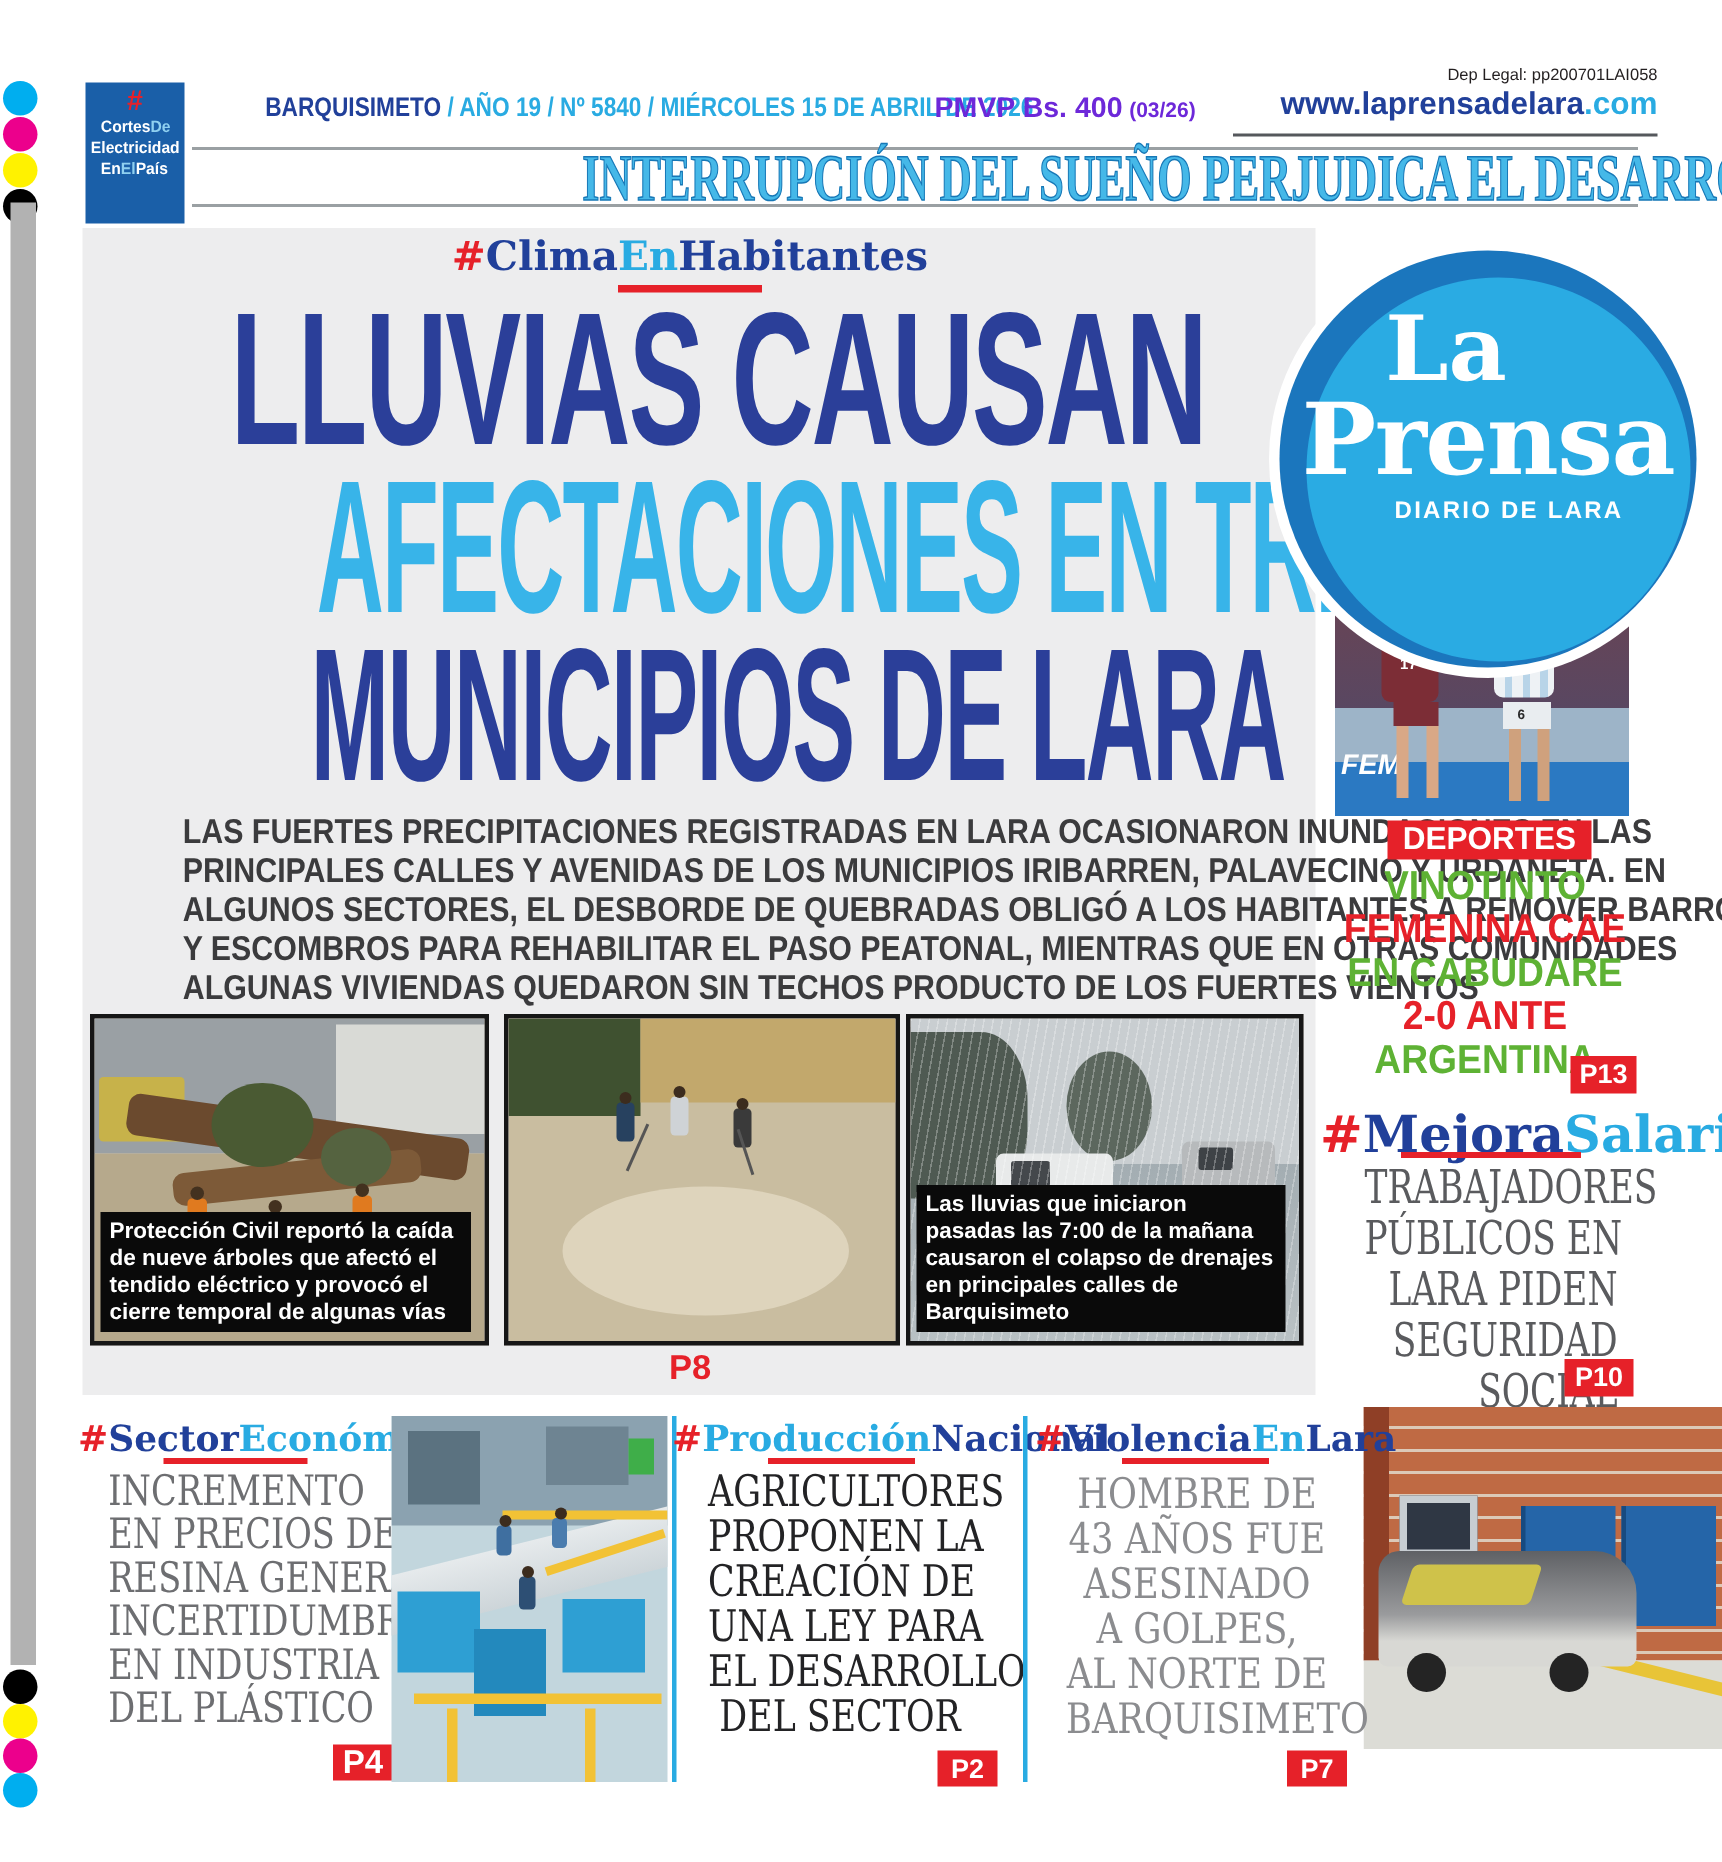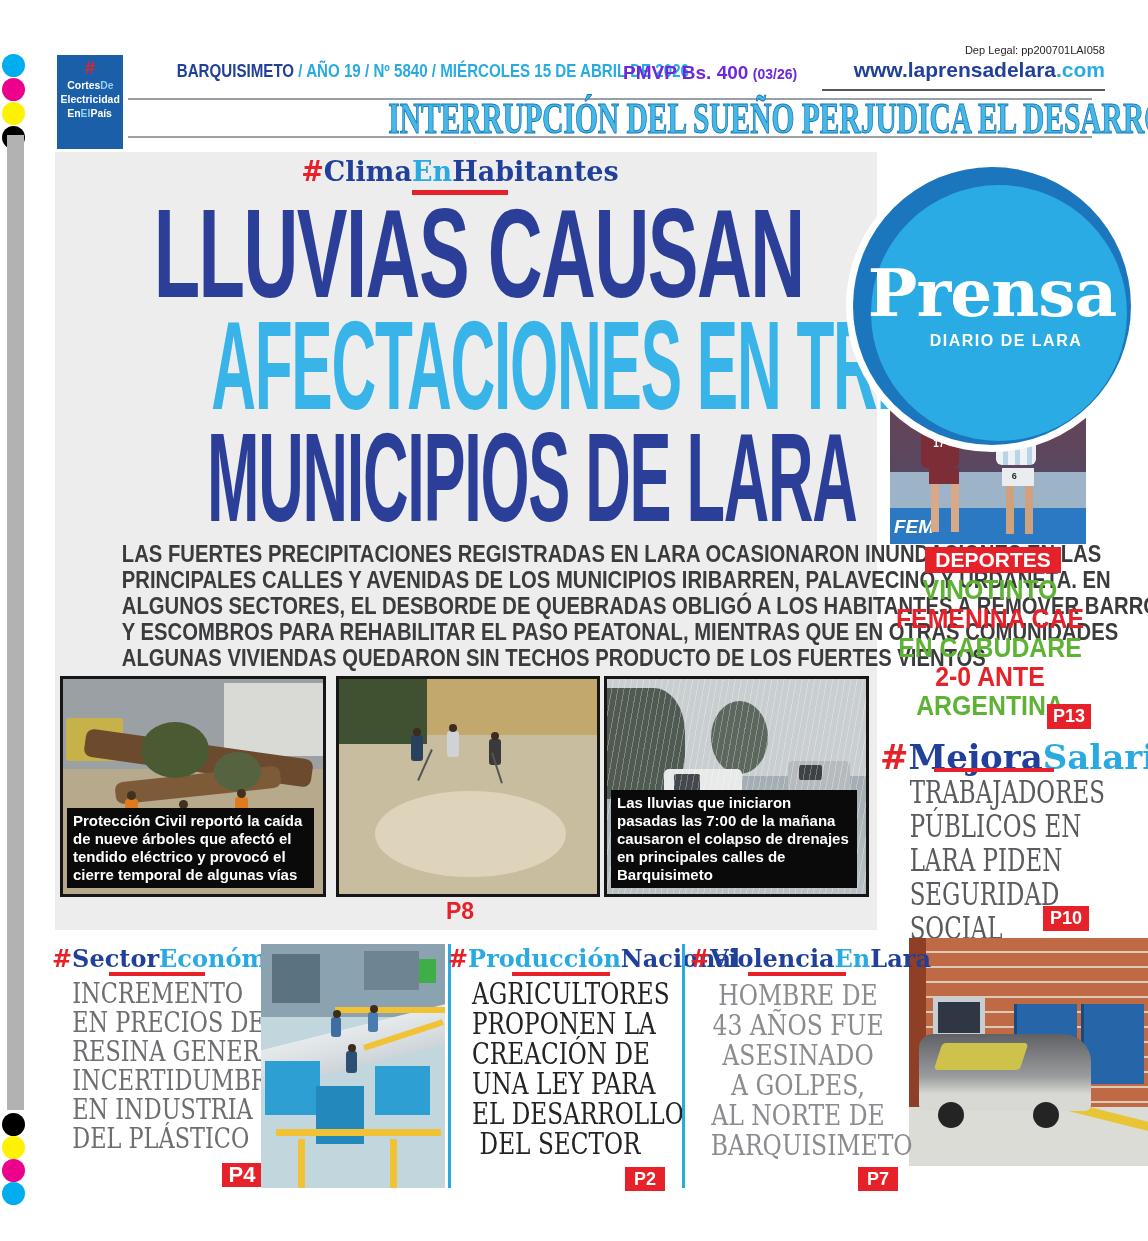--- a/index.html
+++ b/index.html
@@ -68,21 +68,21 @@
   .logo-la{position:absolute;left:0;top:44px;width:100%;text-align:center;font-family:"DejaVu Serif",serif;
     font-weight:bold;color:#fff;font-size:60px;line-height:58px;padding-right:56px;box-sizing:border-box;}
   .logo-prensa{position:absolute;left:0;top:100px;width:100%;text-align:center;font-family:"DejaVu Serif",serif;
     font-weight:bold;color:#fff;font-size:66px;line-height:66px;letter-spacing:-1px;}
   .logo-tag{position:absolute;left:0;top:172px;width:100%;text-align:center;font-weight:bold;color:#fff;
     font-size:16px;letter-spacing:1.5px;padding-left:28px;box-sizing:border-box;}
 
   
   .sports-headline{left:886px;top:576px;width:208px;text-align:center;}
   .sports-headline div{font-weight:bold;font-size:27px;line-height:29px;white-space:nowrap;transform:scaleX(.92);transform-origin:center;}
-  .salary-headline{left:880px;top:775px;width:228px;text-align:left;color:#5a5b5e;}
+  .salary-headline{left:880px;top:775px;width:228px;text-align:right;color:#5a5b5e;}
   .salary-headline div{font-family:"DejaVu Serif",serif;font-size:31px;line-height:34px;white-space:nowrap;
     transform:scaleX(.74);transform-origin:center;}
 
   
   .sec-headline div{font-family:"DejaVu Serif",serif;white-space:nowrap;transform-origin:center;}
   .sec1{left:52px;top:979px;width:202px;text-align:center;color:#6d6e71;}
   .sec1 div{font-size:28px;line-height:29px;transform:scaleX(.80);}
   .sec2{left:450px;top:979px;width:220px;text-align:center;color:#232325;}
   .sec2 div{font-size:29px;line-height:30px;transform:scaleX(.80);}
   .sec3{left:694px;top:981px;width:208px;text-align:center;color:#8b8c8f;}
@@ -197,21 +197,21 @@
   <div class="ph" style="left:18%;top:66%;width:44%;height:6%;background:rgba(255,255,255,.55);border-radius:50%"></div>
   <div class="rain"></div>
   <div class="caption">Las lluvias que iniciaron pasadas las 7:00 de la mañana causaron el colapso de drenajes en principales calles de Barquisimeto</div>
 </div>
 
 <div class="abs ctr pageref-text" style="left:430px;top:898px;width:60px">P8</div>
 
 <div class="abs" style="left:890px;top:372px;width:196px;height:172px;overflow:hidden;background:linear-gradient(#6e4350,#4a4a6e)">
   <div class="ph" style="left:0;top:58%;width:100%;height:22%;background:#9db4c8"></div>
   <div class="ph" style="left:0;bottom:0;width:100%;height:36px;background:#2b79c2"></div>
-  <div class="ph" style="left:4px;bottom:6px;font-weight:bold;font-style:italic;color:#fff;font-size:19px">FEM</div>
+  <div class="ph" style="left:4px;bottom:22px;font-weight:bold;font-style:italic;color:#fff;font-size:19px">FEM</div>
 
   <div class="ph" style="left:22%;top:20%;width:14px;height:14px;border-radius:50%;background:#caa183;box-shadow:0 -4px 0 #2a1f18"></div>
   <div class="ph" style="left:16%;top:29%;width:38px;height:46px;background:#7c2d36;border-radius:6px">
     <span style="color:#fff;font-size:10px;font-weight:bold;position:absolute;left:12px;top:16px">17</span>
   </div>
   <div class="ph" style="left:20%;top:56%;width:30px;height:16px;background:#7c2d36"></div>
   <div class="ph" style="left:21%;top:65%;width:8px;height:28%;background:#d9a886"></div>
   <div class="ph" style="left:31%;top:65%;width:8px;height:28%;background:#d9a886"></div>
 
   <div class="ph" style="left:60%;top:14%;width:14px;height:14px;border-radius:50%;background:#c79a78;box-shadow:4px -4px 0 #1d1410"></div>
@@ -220,20 +220,21 @@
     <span style="color:#2a2a2a;font-size:9px;font-weight:bold;position:absolute;left:10px;top:3px">6</span>
   </div>
   <div class="ph" style="left:59%;top:66%;width:8px;height:28%;background:#cfa17d"></div>
   <div class="ph" style="left:69%;top:66%;width:8px;height:28%;background:#cfa17d"></div>
 </div>
 
 <div class="abs logo-outer">
   <div class="logo-ring">
     <div class="logo-inner"></div>
   </div>
+  <div class="logo-la">La</div>
   <div class="logo-prensa">Prensa</div>
   <div class="logo-tag">DIARIO DE LARA</div>
 </div>
 
 <div class="pbadge" style="left:925px;top:547px;width:136px;height:26px;font-size:21px;line-height:26px">DEPORTES</div>
 
 <div class="abs sports-headline">
     <div class="p-green">VINOTINTO</div>
     <div class="p-red">FEMENINA CAE</div>
     <div class="p-green">EN CABUDARE</div>

